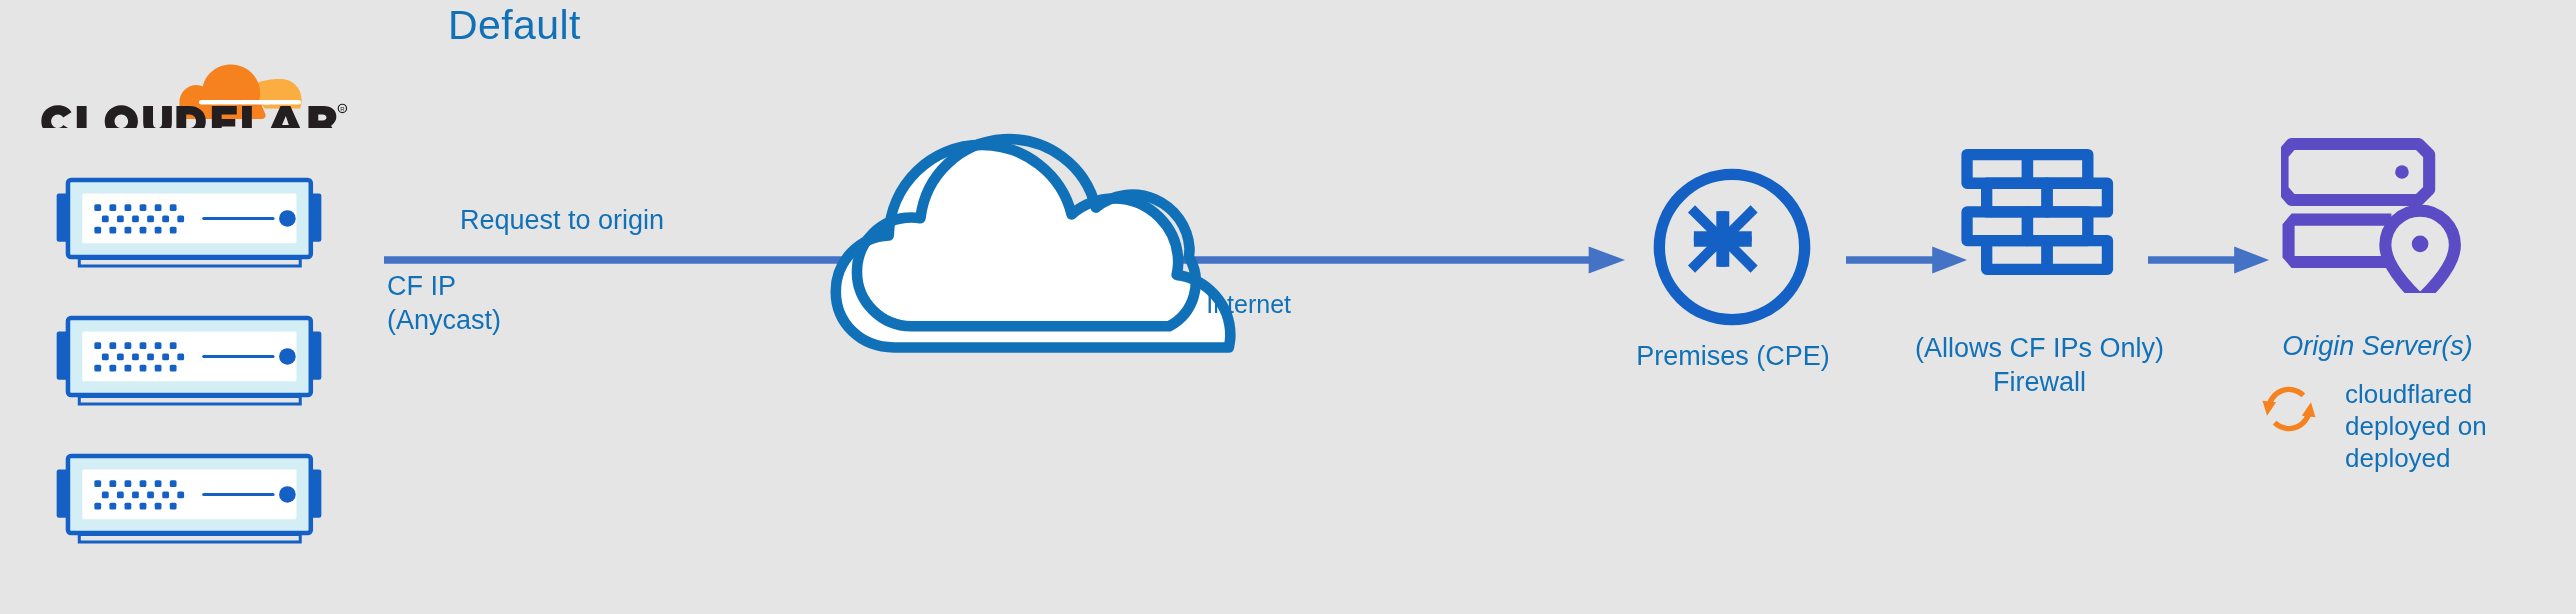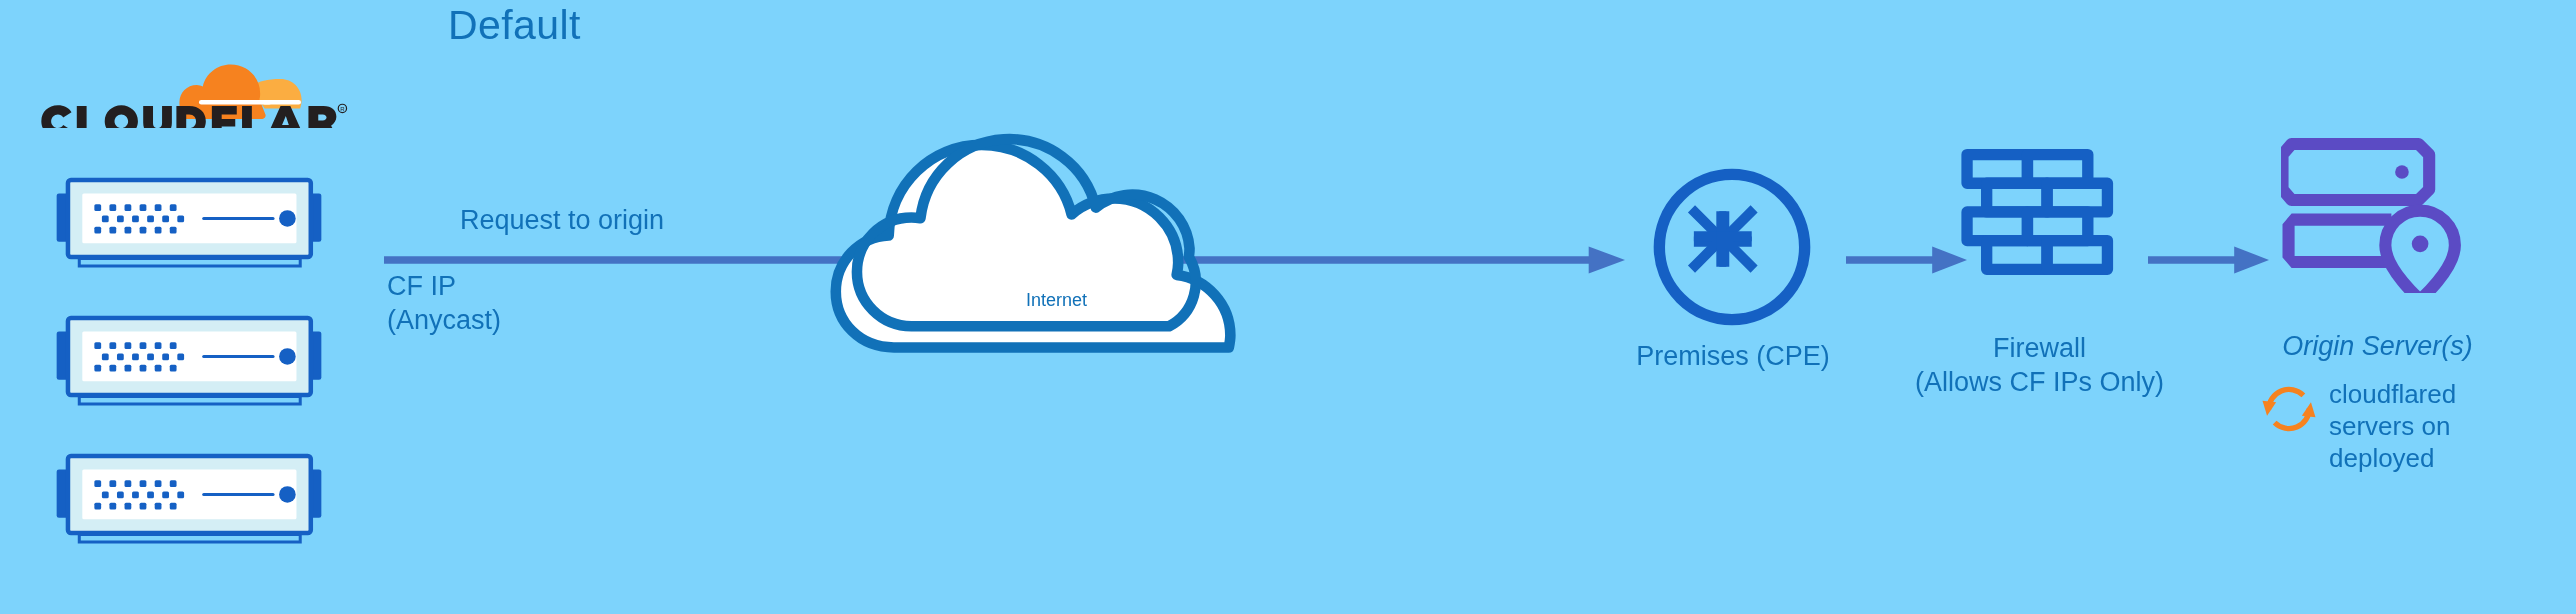--- a/index.html
+++ b/index.html
@@ -7,21 +7,21 @@
     padding: 0;
     background: #ffffff;
   }
   body {
     font-family: "Liberation Sans", sans-serif;
   }
   #canvas {
     position: relative;
     width: 2576px;
     height: 614px;
-    background: #7dd3fc;
+    background: #e5e5e5;
     overflow: hidden;
   }
   .abs { position: absolute; }
 
   
   #diagram-title {
     left: 448px;
     top: 1.5px;
     font-size: 41px;
     color: #1171B8;
@@ -83,22 +83,22 @@
     top: 98px;
     width: 469px;
     height: 257px;
   }
   #internet-cloud svg { display:block; width:100%; height:100%; }
   #internet-label {
     position: absolute;
     left: 0;
     top: 192px;
     width: 469px;
-    text-align: center;
-    font-size: 18px;
+    text-align: right;
+    font-size: 25px;
     color: #1171B8;
   }
 
   
   #cpe-icon {
     left: 1648px;
     top: 163px;
     width: 168px;
     height: 168px;
   }
@@ -168,21 +168,21 @@
     font-style: italic;
   }
 
   
   #cloudflared-note {
     left: 2261px;
     top: 378px;
     width: 303px;
     display: flex;
     align-items: flex-start;
-    gap: 12px;
+    gap: 28px;
   }
   #cloudflared-icon { width: 56px; height: 56px; flex: 0 0 auto; margin-top: 3px; }
   #cloudflared-icon svg { display:block; width:100%; height:100%; }
   #cloudflared-text {
     font-size: 26px;
     line-height: 32px;
     color: #1171B8;
   }
 </style>
 </head>
@@ -410,22 +410,22 @@
 
         <rect x="12" y="86" width="80" height="38"></rect>
         <rect x="92" y="86" width="80" height="38"></rect>
 
         <rect x="38" y="124" width="80" height="38"></rect>
         <rect x="118" y="124" width="80" height="38"></rect>
       </g>
     </svg>
   </div>
   <div class="abs" id="firewall-label">
+    <div>(Allows CF IPs Only)</div>
     <div>Firewall</div>
-    <div>(Allows CF IPs Only)</div>
   </div>
 
   <div class="abs" id="arrow-fw-origin">
     <svg viewBox="0 0 160 50" xmlns="http://www.w3.org/2000/svg" aria-hidden="true">
       <path d="M0 20h118v10H0z" fill="#4472C4"></path>
       <path d="M114 7l46 18-46 18z" fill="#4472C4"></path>
     </svg>
   </div>
 
   <div class="abs" id="origin-icon">
@@ -448,19 +448,19 @@
         <g fill="none" stroke="#F6821F" stroke-width="7" stroke-linecap="butt">
           <path d="M10 38 A27 27 0 0 1 56 19"></path>
           <path d="M64 36 A27 27 0 0 1 18 55"></path>
         </g>
         <path d="M20 28 L8 46 L2 26 Z" fill="#F6821F"></path>
         <path d="M54 46 L66 28 L72 48 Z" fill="#F6821F"></path>
       </svg>
     </div>
     <div id="cloudflared-text">
       <div>cloudflared</div>
-      <div>servers on</div>
+      <div>deployed on</div>
       <div>deployed</div>
     </div>
   </div>
 
 </div>
 
 
 </body></html>

